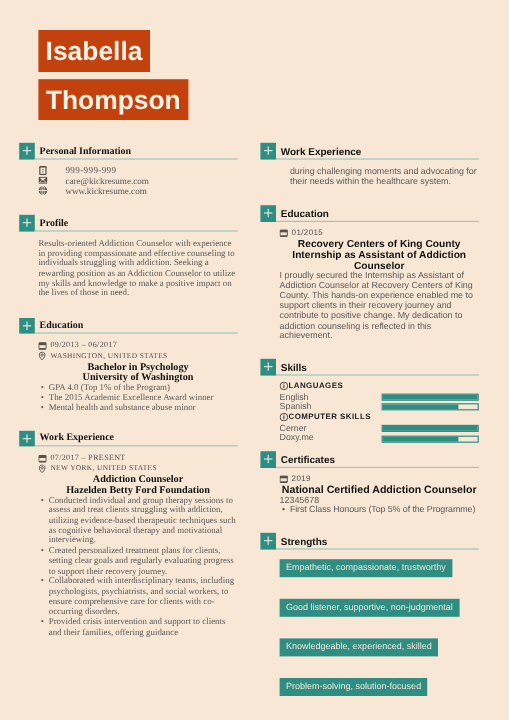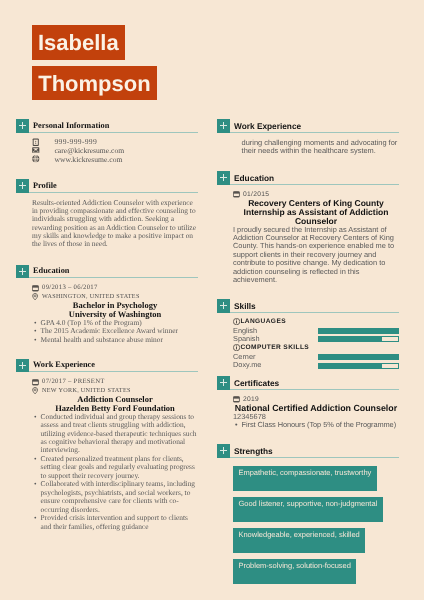--- a/index.html
+++ b/index.html
@@ -52,21 +52,21 @@
              display:flex;align-items:center;height:9.4px;line-height:9.4px;}
   .skill-grp .ic{width:7px;height:7px;margin-right:0.4px;flex:0 0 7px;}
   .skill-row{position:relative;height:8.45px;display:flex;align-items:center;}
   .skill-name{font-size:7.35px;color:#5a5a5a;line-height:9px;}
   .skill-bar{position:absolute;right:0;top:2px;width:81px;height:6px;border:1px solid #2E8E83;
              background:#F7E7D4;box-sizing:border-box;}
   .skill-bar .fill{display:block;height:100%;background:#2E8E83;}
 
   
   .strength{display:block;background:#2E8E83;color:#F4E6D6;font-size:7.5px;
-            padding:0 5.4px;margin-bottom:6px;height:25px;line-height:13.6px;
+            padding:0 5.4px;margin-bottom:18px;height:15px;line-height:13.6px;
             white-space:nowrap;width:max-content;}
 </style>
 </head>
 <body>
 
 <div class="page">
   <div class="namebox" id="name-first">Isabella</div>
   <div class="namebox" id="name-last">Thompson</div>
 
   <div class="col col-left">

